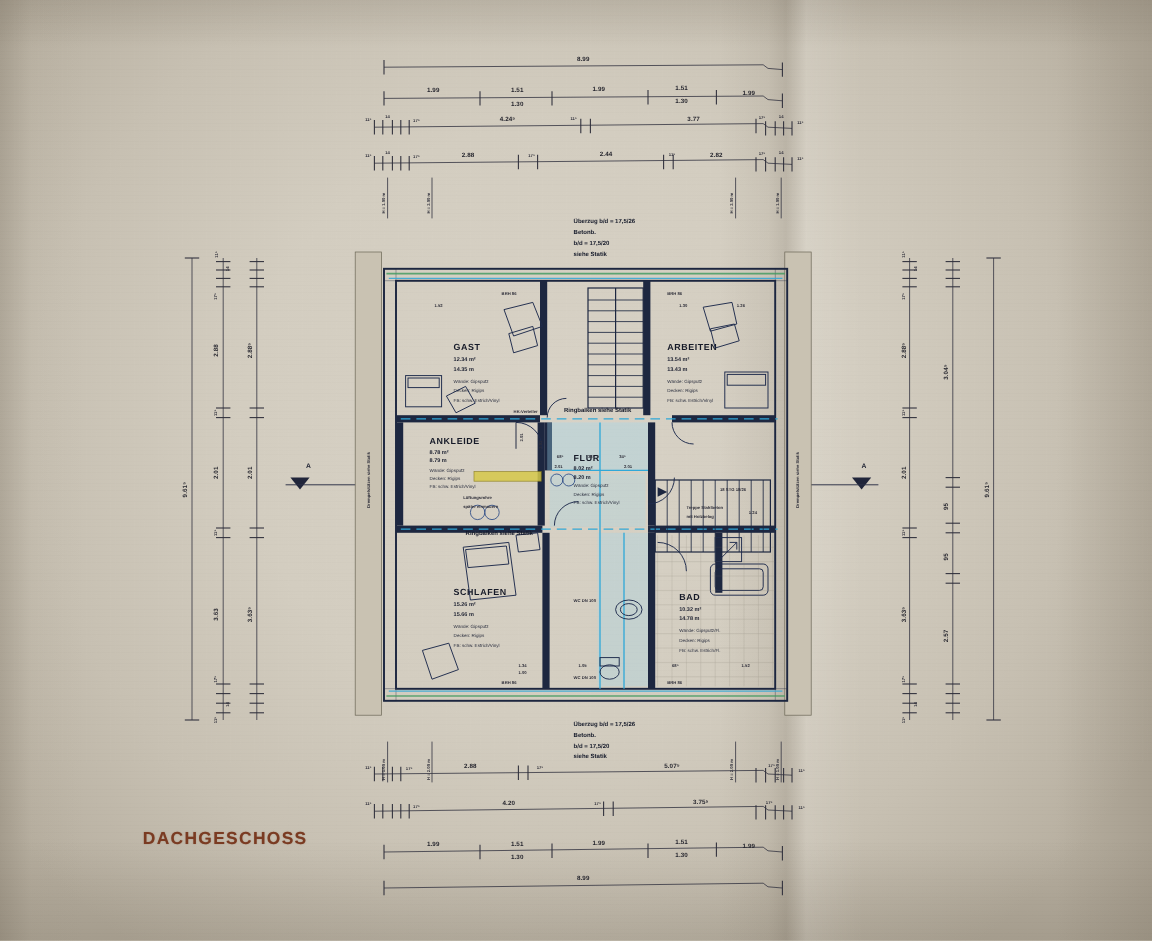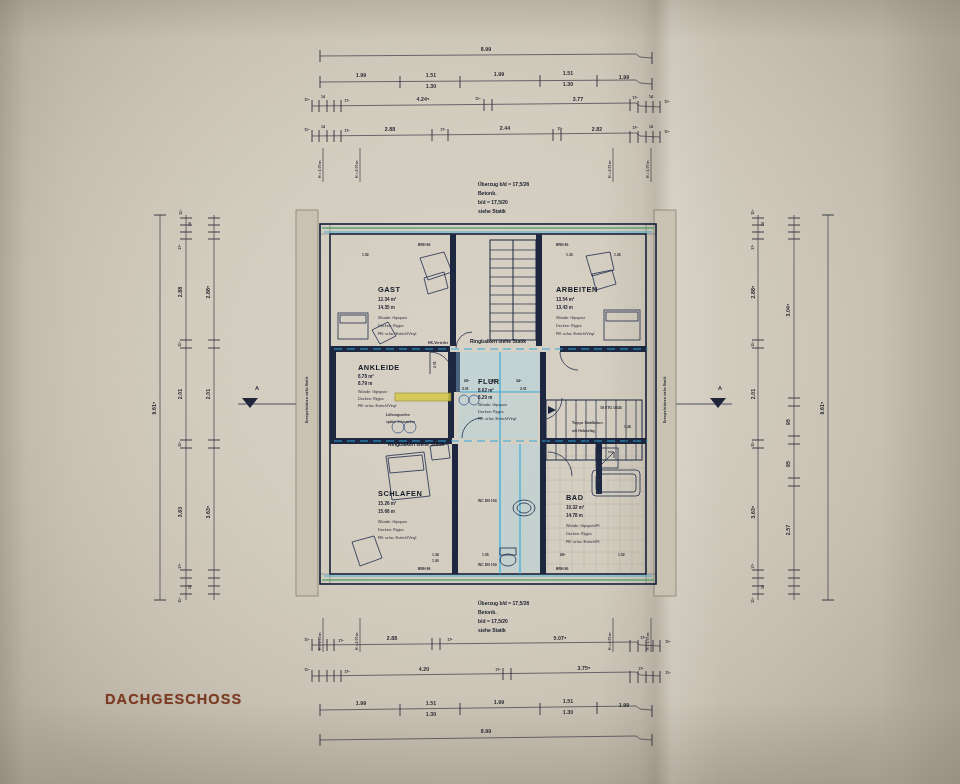--- a/index.html
+++ b/index.html
@@ -48,21 +48,21 @@
   .note{fill:#151a2a;font-size:5.0px;font-weight:bold;}
   .dimline{stroke:#3a3a46;stroke-width:.7;fill:none;}
   .tick{stroke:#30303c;stroke-width:.9;}
   .wallhatch{fill:none;stroke:#1d2740;stroke-width:.55;}
   .thinblue{stroke:#2b4a86;stroke-width:.7;fill:none;}
   .cyan{stroke:#2fa8d8;stroke-width:1.1;fill:none;}
   .furn{stroke:#1e2b4c;stroke-width:.8;fill:none;}
   .grid{stroke:#6f6a5e;stroke-width:.35;opacity:.35;}
   .drempel{fill:#c9c2b2;stroke:#6d6858;stroke-width:.6;}
   #title{
-    position:absolute;left:105px;top:691px;
+    position:absolute;left:119px;top:691px;
     font-size:14.5px;font-weight:bold;letter-spacing:1.1px;
     color:#7a3b22;
     text-shadow:0 0 1px rgba(122,59,34,.5);
     text-align:center;
   }
 </style>
 </head>
 <body>
 
 <div id="paper"></div>

